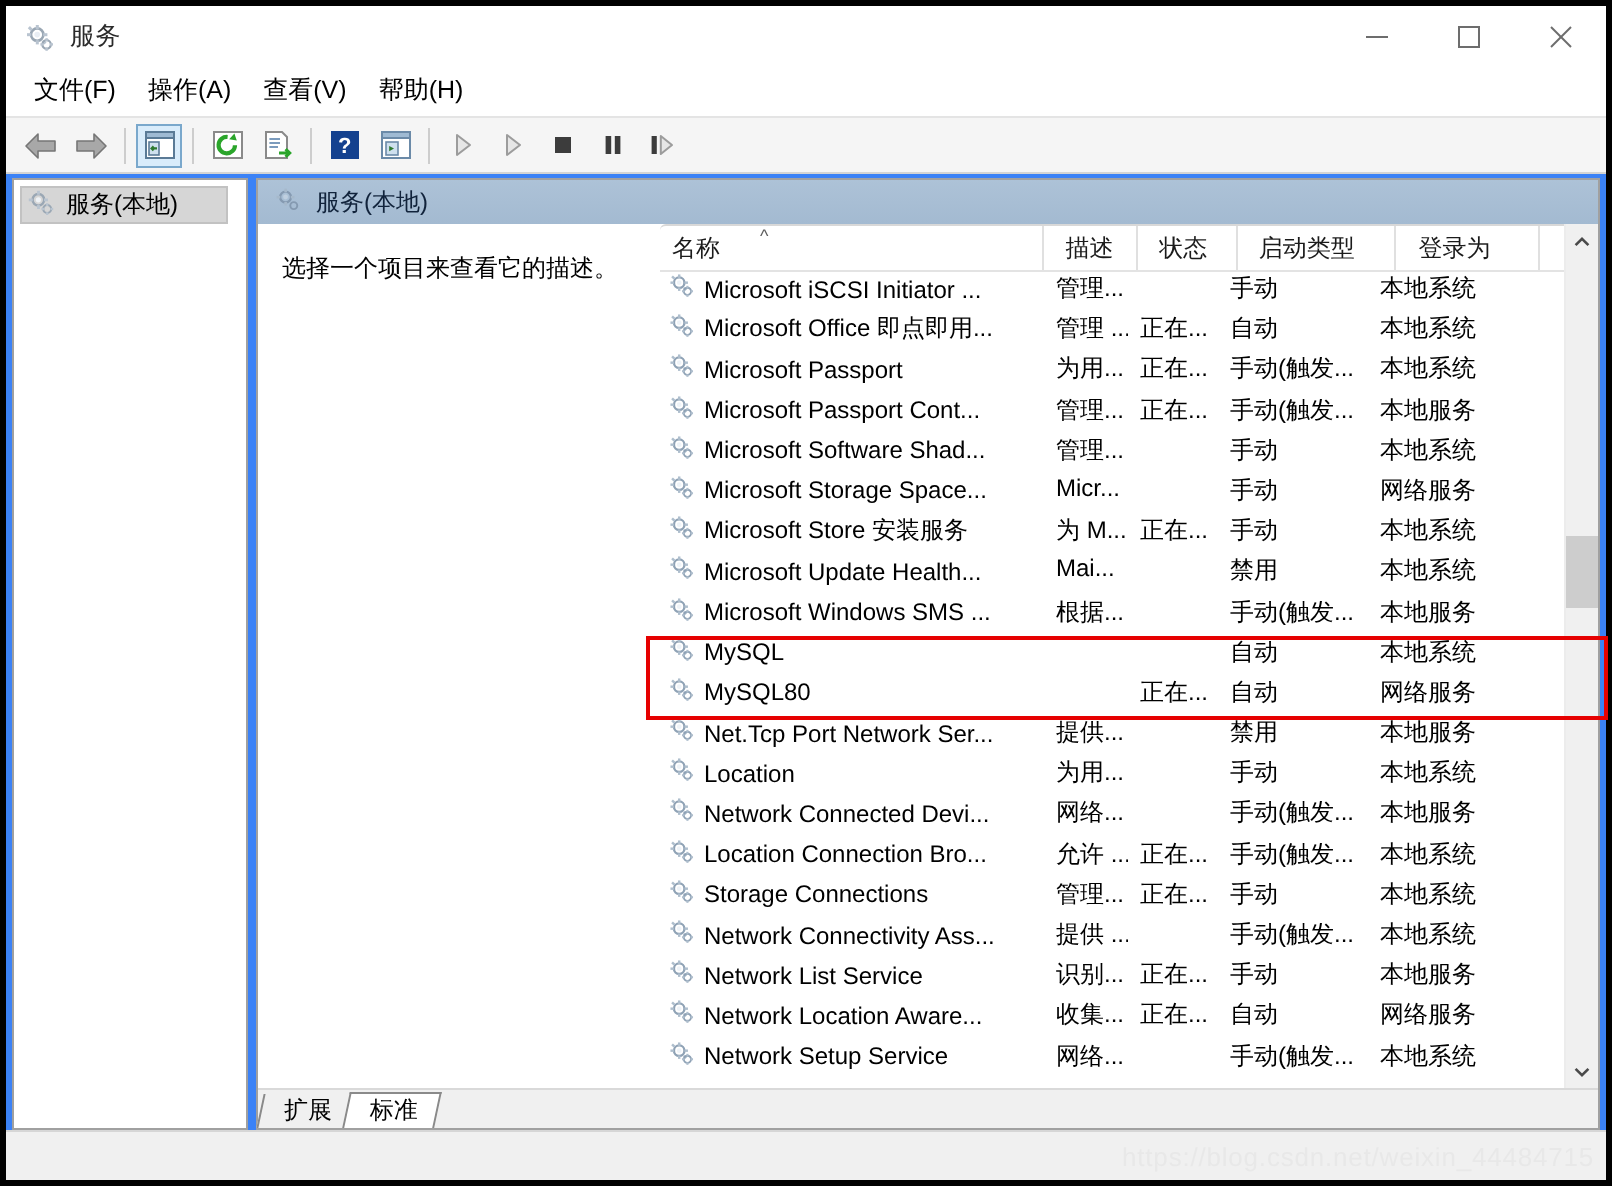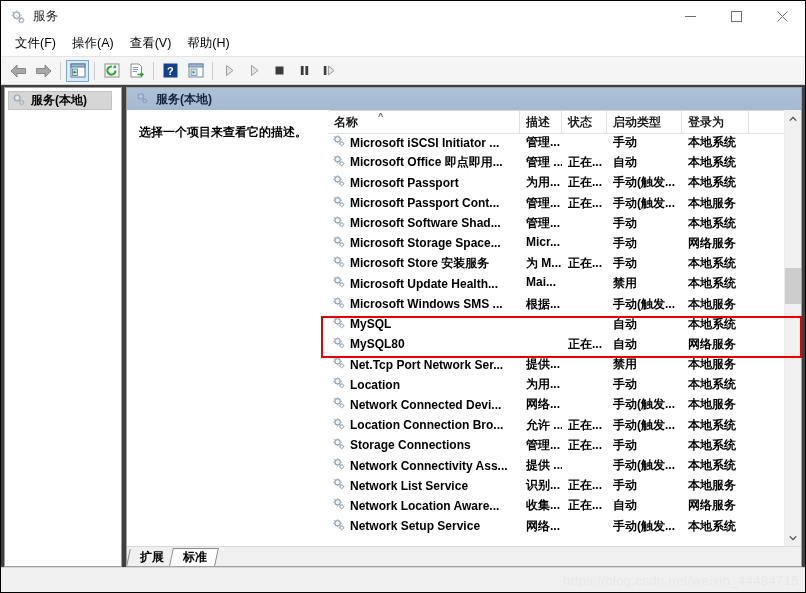--- a/index.html
+++ b/index.html
@@ -14,21 +14,21 @@
     overflow: hidden;
     position: relative;
   }
 
   
   #window {
     position: absolute;
     left: 0; top: 0;
     width: 806px; height: 593px;
     box-sizing: border-box;
-    border: 1px solid #000000;
+    border: 3px solid #000000;
     background: #f0f0f0;
     display: flex;
     flex-direction: column;
   }
 
   
   #titlebar {
     height: 31px;
     background: #ffffff;
     display: flex;
@@ -101,25 +101,24 @@
   .tb-sep {
     width: 1px; height: 18px;
     background: #cdcdcd;
     margin: 0 4px;
   }
 
   
   #content {
     flex: 1 1 auto;
     display: flex;
-    background: #404040;
+    background: #3b82f6;
     padding: 2px 3px 0 3px;
     box-sizing: border-box;
     min-height: 0;
-    font-weight: bold;
   }
 
   
   #leftpane {
     width: 118px;
     background: #ffffff;
     border: 1px solid #a0a0a0;
     box-sizing: border-box;
     flex: 0 0 auto;
     padding: 3px 0 0 0;
@@ -197,20 +196,21 @@
   }
   #lv-headerrow {
     display: flex;
     height: 22px;
     flex: 0 0 auto;
     background: #ffffff;
     border-top: 1px solid #d8d8d8;
     border-bottom: 1px solid #e3e3e3;
     align-items: stretch;
     border-top-left-radius: 3px;
+    justify-content: space-between;
   }
   .lv-col {
     display: flex;
     align-items: center;
     font-size: 12px;
     color: #1b1b1b;
     padding-left: 6px;
     box-sizing: border-box;
     position: relative;
     border-right: 1px solid #e0e0e0;

